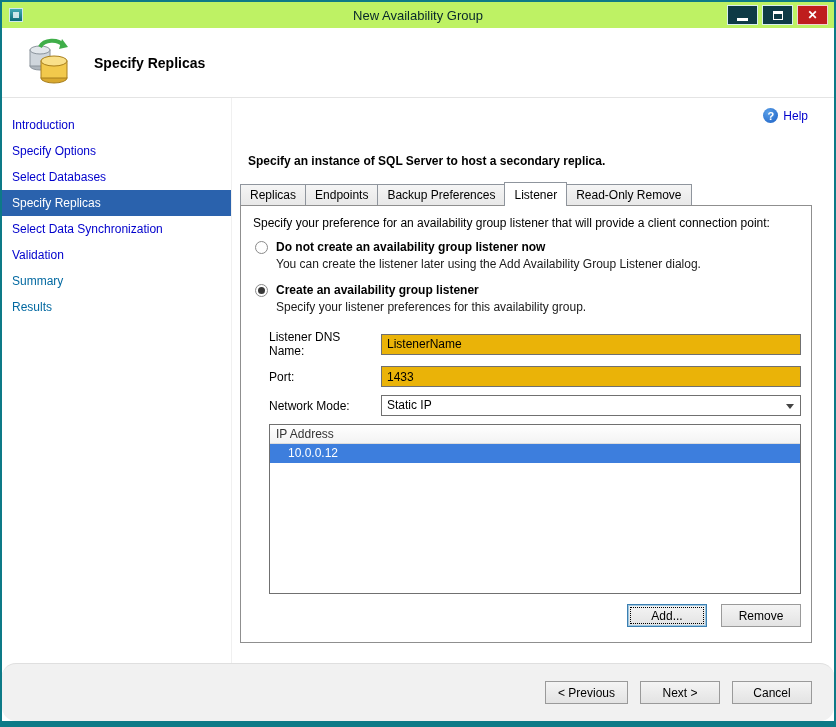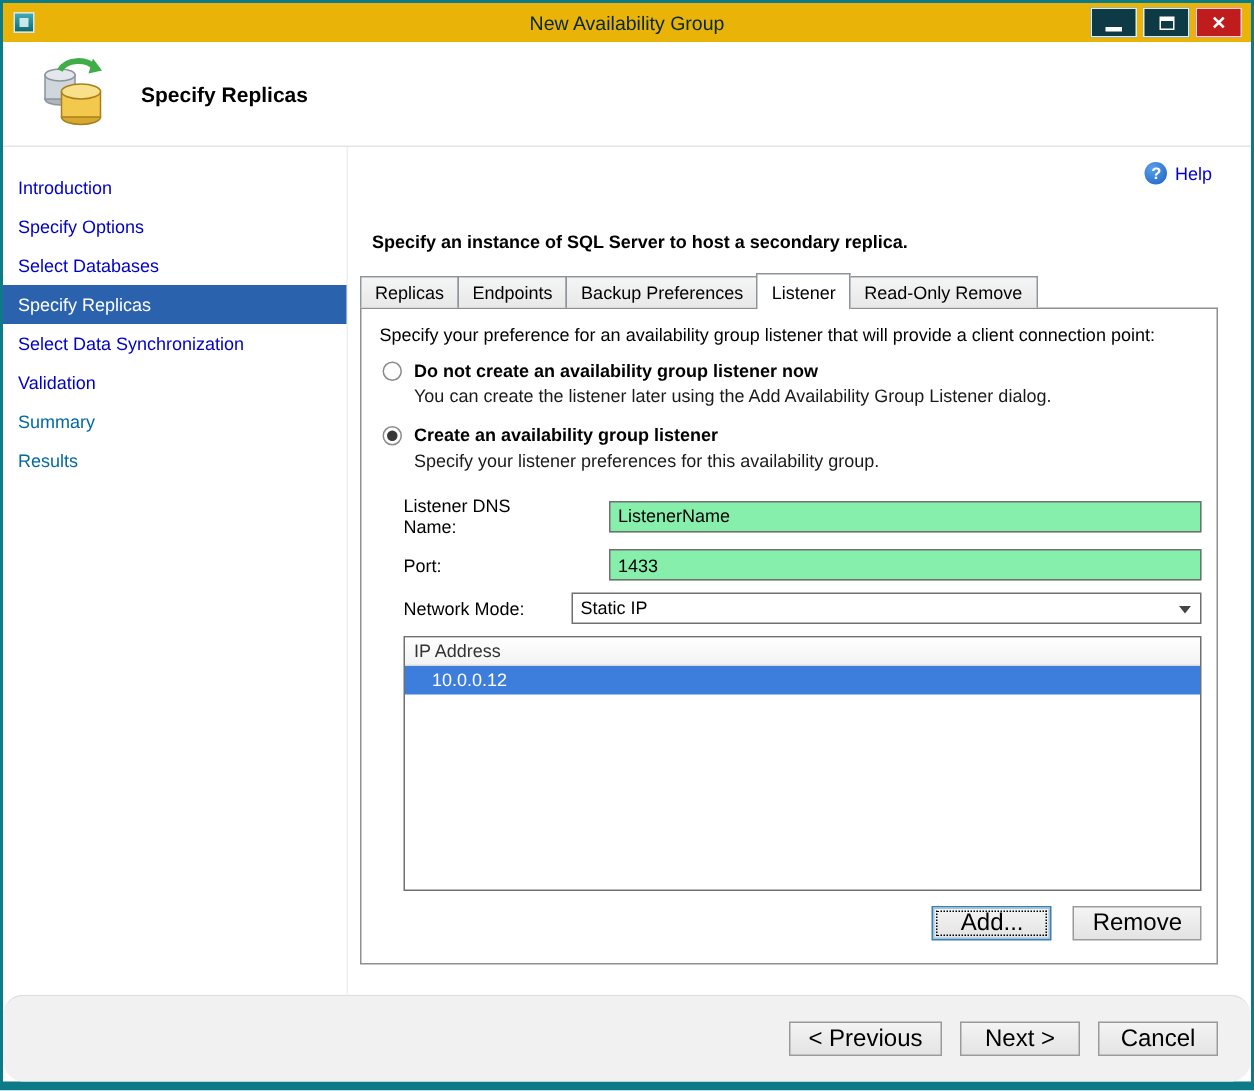--- a/index.html
+++ b/index.html
@@ -15,21 +15,21 @@
   .window {
     position: absolute; inset: 0;
     border: 2px solid #0d7a87;
     border-bottom-width: 6px;
     display: flex; flex-direction: column;
     background: #fff;
   }
   
   .titlebar {
     flex: 0 0 26px; height: 26px;
-    background: #eab308;
+    background: #bef264;
     display: flex; align-items: center;
     padding: 0 4px; position: relative;
   }
   .app-icon {
     width: 14px; height: 14px; margin-left: 3px;
     background: linear-gradient(#41aab6, #0c6a76);
     border: 1px solid #cfeaec;
     position: relative; z-index: 2;
   }
   .app-icon::after {
@@ -110,21 +110,21 @@
   .radio-label { font-weight: bold; cursor: pointer; }
   .radio-desc { margin: 1px 0 12px 25px; color: #1a1a1a; }
   
   .form { margin: 16px 0 0 18px; }
   .form-row { display: flex; align-items: center; margin-bottom: 8px; gap: 12px; }
   .form-label { flex: 0 0 100px; }
   .textbox {
     flex: 1 1 auto; height: 21px;
     border: 1px solid #707070; padding: 2px 5px;
     font-family: "Liberation Sans", sans-serif; font-size: 12px;
-    background: #86efac; color: #000; margin-left: 25px;
+    background: #eab308; color: #000;
   }
   .selectbox {
     flex: 1 1 auto; height: 21px; position: relative;
     border: 1px solid #707070; padding: 2px 22px 2px 5px;
     background: #fff; cursor: pointer;
   }
   .select-arrow {
     position: absolute; right: 6px; top: 8px;
     width: 0; height: 0;
     border-left: 4px solid transparent; border-right: 4px solid transparent;
@@ -142,21 +142,21 @@
     border-bottom: 1px solid #dcdcdc; color: #333;
   }
   .iplist-row { flex: 0 0 19px; padding: 2px 18px; cursor: pointer; }
   .iplist-row.selected { background: #3d7edd; color: #fff; }
   .panel-buttons { display: flex; justify-content: flex-end; gap: 14px; margin-top: 10px; }
   
   .btn {
     min-width: 80px; height: 23px;
     background: linear-gradient(#f4f4f4, #e3e3e3);
     border: 1px solid #9a9a9a;
-    font-family: "Liberation Sans", sans-serif; font-size: 16px; color: #000;
+    font-family: "Liberation Sans", sans-serif; font-size: 12px; color: #000;
     display: inline-flex; align-items: center; justify-content: center;
     padding: 0 12px; cursor: pointer;
   }
   .btn.focused {
     border-color: #3c7fb1;
     box-shadow: 0 0 0 1px #9fc7e0 inset;
     outline: 1px dotted #000; outline-offset: -4px;
   }
   
   .footer {

